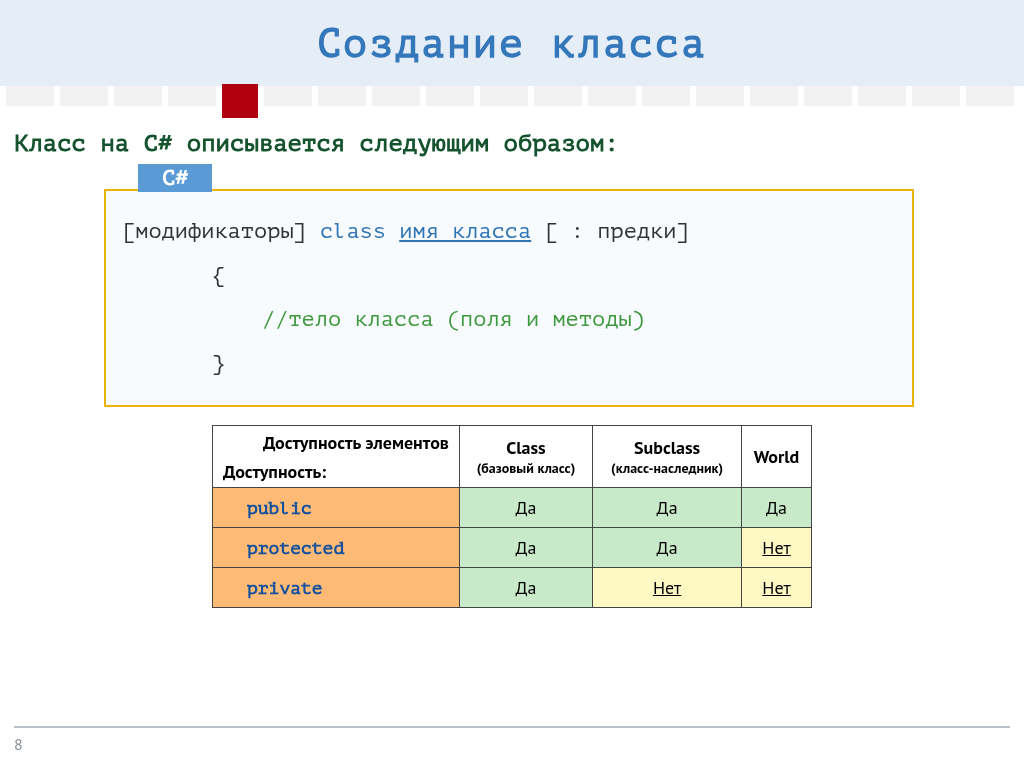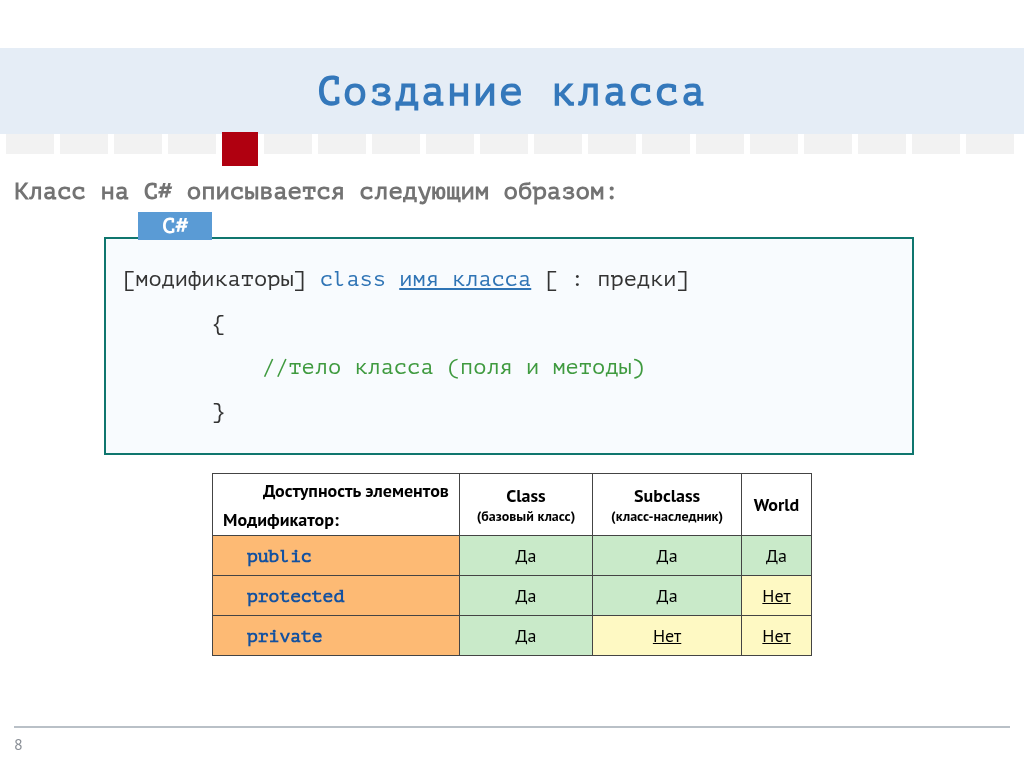--- a/index.html
+++ b/index.html
@@ -8,21 +8,20 @@
     height: 768px;
     font-family: "PT Sans", "Segoe UI", Arial, sans-serif;
     background: #ffffff;
     position: relative;
     overflow: hidden;
   }
   .header-band {
     background: #e5edf6;
     padding: 22px 0 20px 0;
     text-align: center;
-    margin-top: 48px;
   }
   .page-title {
     font-family: "PT Mono", "Consolas", monospace;
     font-size: 40px;
     font-weight: bold;
     color: #3478bb;
     letter-spacing: 2px;
   }
   .ticks {
     height: 30px;
@@ -39,41 +38,41 @@
   .tick.red {
     width: 36px;
     height: 34px;
     background: #b00010;
     margin-top: -2px;
   }
   .lead {
     font-family: "PT Mono", "Consolas", monospace;
     font-size: 24px;
     font-weight: bold;
-    color: #737373;
+    color: #14532d;
     padding: 14px 0 6px 14px;
   }
   .code-area {
     margin: 0 0 0 104px;
     width: 810px;
     position: relative;
   }
   .code-tab {
     position: absolute;
     top: -25px;
     left: 34px;
     background: #5a9bd5;
     color: #fff;
     font-family: "PT Mono","Consolas",monospace;
     font-weight: bold;
     font-size: 22px;
     padding: 2px 24px 2px 24px;
   }
   .code-box {
-    border: 2px solid #0f766e;
+    border: 2px solid #eab308;
     background: #f8fbfe;
     padding: 18px 16px 20px 16px;
     font-family: "PT Mono","Consolas",monospace;
     font-size: 22px;
     line-height: 2.0;
     color: #333;
   }
   .kw-class { color: #2f74b5; }
   .kw-name { color: #2f74b5; text-decoration: underline; }
   .comment { color: #3f9a3f; }
@@ -176,21 +175,21 @@
     <span class="indent1">}</span>
   </div>
 </div>
 
 <div class="table-wrap">
   <table class="access">
     <tbody>
         <tr>
       <th class="hdr-corner">
         <span class="top">Доступность элементов</span>
-        <span class="bot">Модификатор:</span>
+        <span class="bot">Доступность:</span>
       </th>
       <th>
         <span>Class</span>
         <span class="hdr-sub">(базовый класс)</span>
       </th>
       <th>
         <span>Subclass</span>
         <span class="hdr-sub">(класс-наследник)</span>
       </th>
       <th>

